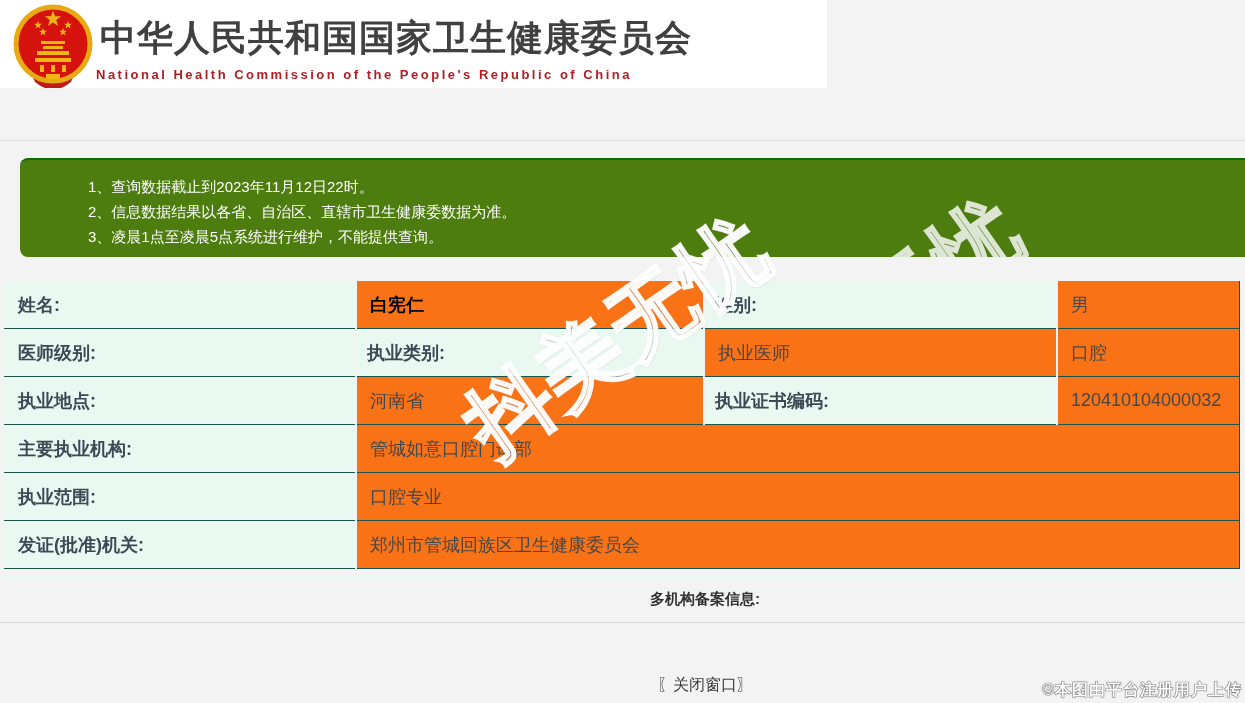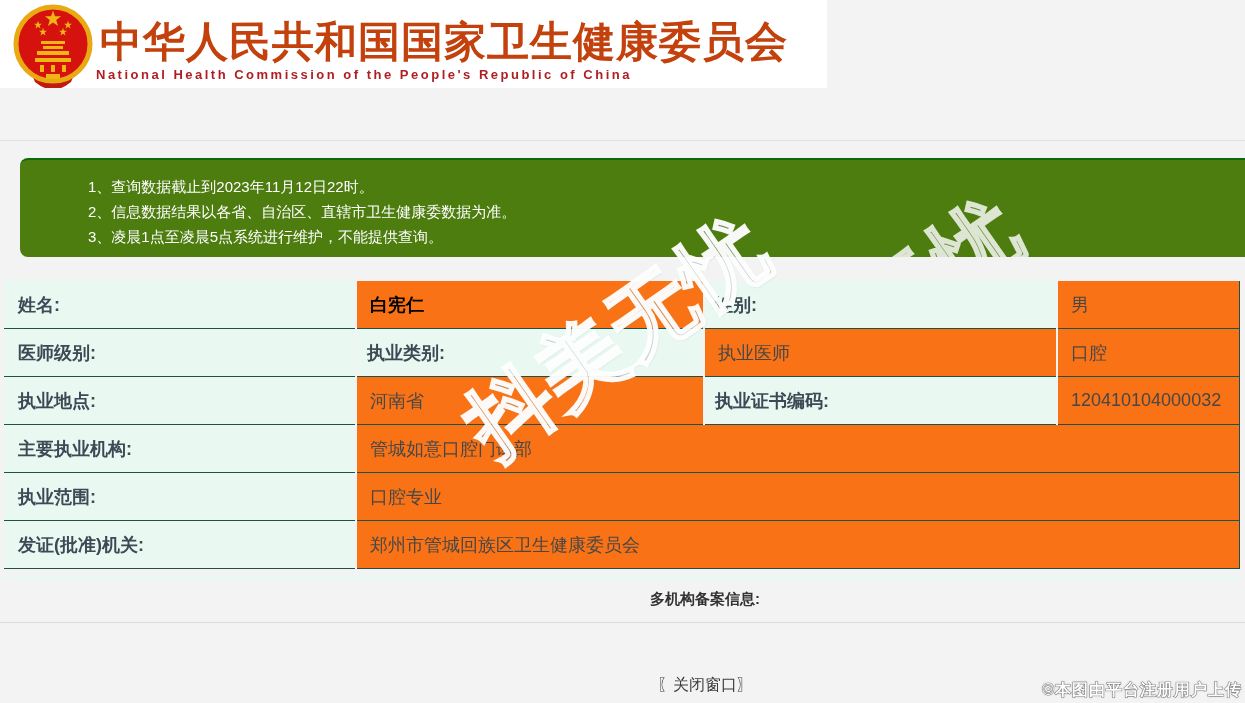--- a/index.html
+++ b/index.html
@@ -2,22 +2,22 @@
 <html><head>
 <meta charset="utf-8">
 <style>
   html,body{margin:0;padding:0;}
   .page{position:relative;width:1245px;height:703px;overflow:hidden;background:#f3f3f3;
         font-family:"Liberation Sans","DejaVu Sans",sans-serif;}
 
   
   .header{position:absolute;top:0;left:0;width:827px;height:88px;background:#ffffff;}
   .emblem{position:absolute;top:4px;left:10px;}
-  .title-cn{position:absolute;left:100px;top:14px;font-size:42px;font-weight:bold;
-            color:#c2410c;letter-spacing:1px;white-space:nowrap;}
+  .title-cn{position:absolute;left:100px;top:14px;font-size:36px;font-weight:bold;
+            color:#404040;letter-spacing:1px;white-space:nowrap;}
   .title-en{position:absolute;left:96px;top:67px;font-size:13px;font-weight:bold;
             color:#b01d22;letter-spacing:2.5px;white-space:nowrap;}
   .header-divider{position:absolute;top:140px;left:0;width:100%;border-top:1px solid #e0e0e0;}
 
   
   .notice{position:absolute;top:158px;left:20px;width:1237px;height:99px;background:#4d7c0f;
           border-top:2px solid #0c6b0c;border-radius:8px;overflow:hidden;color:#ffffff;box-sizing:border-box;}
   .notice-lines{padding:14px 0 0 68px;font-size:15px;line-height:25px;}
 
   

